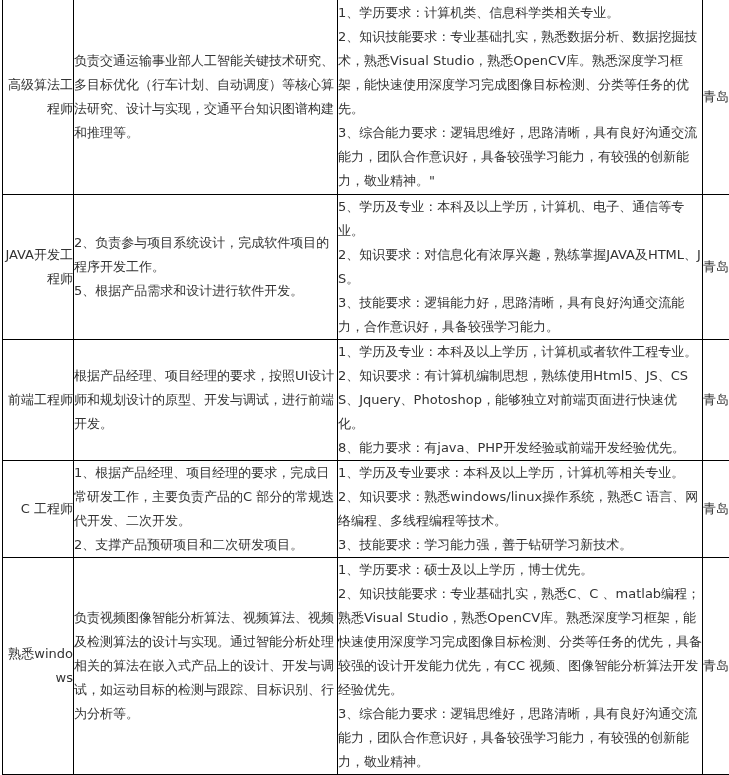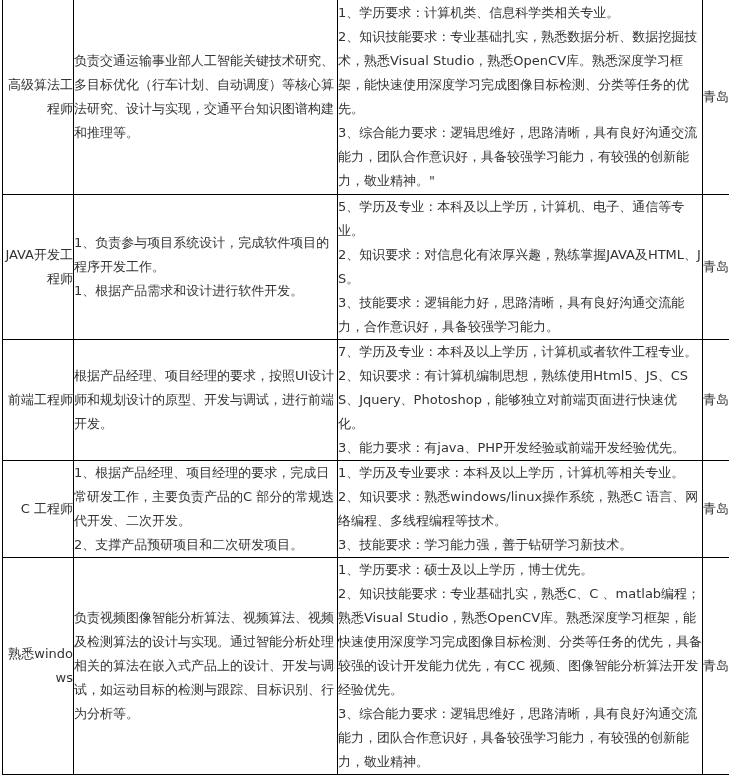--- a/index.html
+++ b/index.html
@@ -28,39 +28,39 @@
       <td class="c-req">
         <span class="line">1、学历要求：计算机类、信息科学类相关专业。</span>
         <span class="line">2、知识技能要求：专业基础扎实，熟悉数据分析、数据挖掘技术，熟悉Visual Studio，熟悉OpenCV库。熟悉深度学习框架，能快速使用深度学习完成图像目标检测、分类等任务的优先。</span>
         <span class="line">3、综合能力要求：逻辑思维好，思路清晰，具有良好沟通交流能力，团队合作意识好，具备较强学习能力，有较强的创新能力，敬业精神。"</span>
       </td>
       <td class="c-loc">青岛</td>
     </tr>
     <tr style="height:145px;">
       <td class="c-title">JAVA开发工程师</td>
       <td class="c-duty">
-        <span class="line">1、负责参与项目系统设计，完成软件项目的程序开发工作。</span>
-        <span class="line">1、根据产品需求和设计进行软件开发。</span>
+        <span class="line">2、负责参与项目系统设计，完成软件项目的程序开发工作。</span>
+        <span class="line">5、根据产品需求和设计进行软件开发。</span>
       </td>
       <td class="c-req">
         <span class="line">5、学历及专业：本科及以上学历，计算机、电子、通信等专业。</span>
         <span class="line">2、知识要求：对信息化有浓厚兴趣，熟练掌握JAVA及HTML、JS。</span>
         <span class="line">3、技能要求：逻辑能力好，思路清晰，具有良好沟通交流能力，合作意识好，具备较强学习能力。</span>
       </td>
       <td class="c-loc">青岛</td>
     </tr>
     <tr style="height:120px;">
       <td class="c-title">前端工程师</td>
       <td class="c-duty">
         <span class="line">根据产品经理、项目经理的要求，按照UI设计师和规划设计的原型、开发与调试，进行前端开发。</span>
       </td>
       <td class="c-req">
-        <span class="line">7、学历及专业：本科及以上学历，计算机或者软件工程专业。</span>
+        <span class="line">1、学历及专业：本科及以上学历，计算机或者软件工程专业。</span>
         <span class="line">2、知识要求：有计算机编制思想，熟练使用Html5、JS、CSS、Jquery、Photoshop，能够独立对前端页面进行快速优化。</span>
-        <span class="line">3、能力要求：有java、PHP开发经验或前端开发经验优先。</span>
+        <span class="line">8、能力要求：有java、PHP开发经验或前端开发经验优先。</span>
       </td>
       <td class="c-loc">青岛</td>
     </tr>
     <tr style="height:97px;">
       <td class="c-title">C 工程师</td>
       <td class="c-duty">
         <span class="line">1、根据产品经理、项目经理的要求，完成日常研发工作，主要负责产品的C 部分的常规迭代开发、二次开发。</span>
         <span class="line">2、支撑产品预研项目和二次研发项目。</span>
       </td>
       <td class="c-req">

